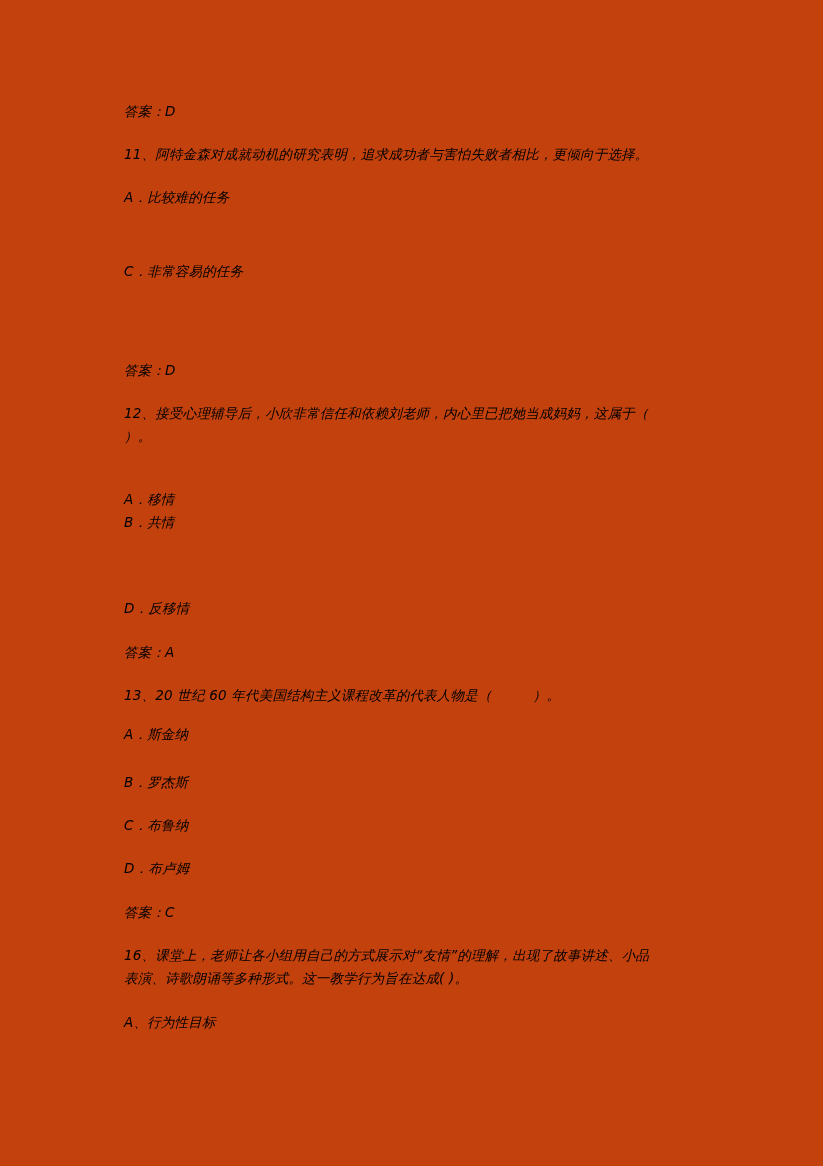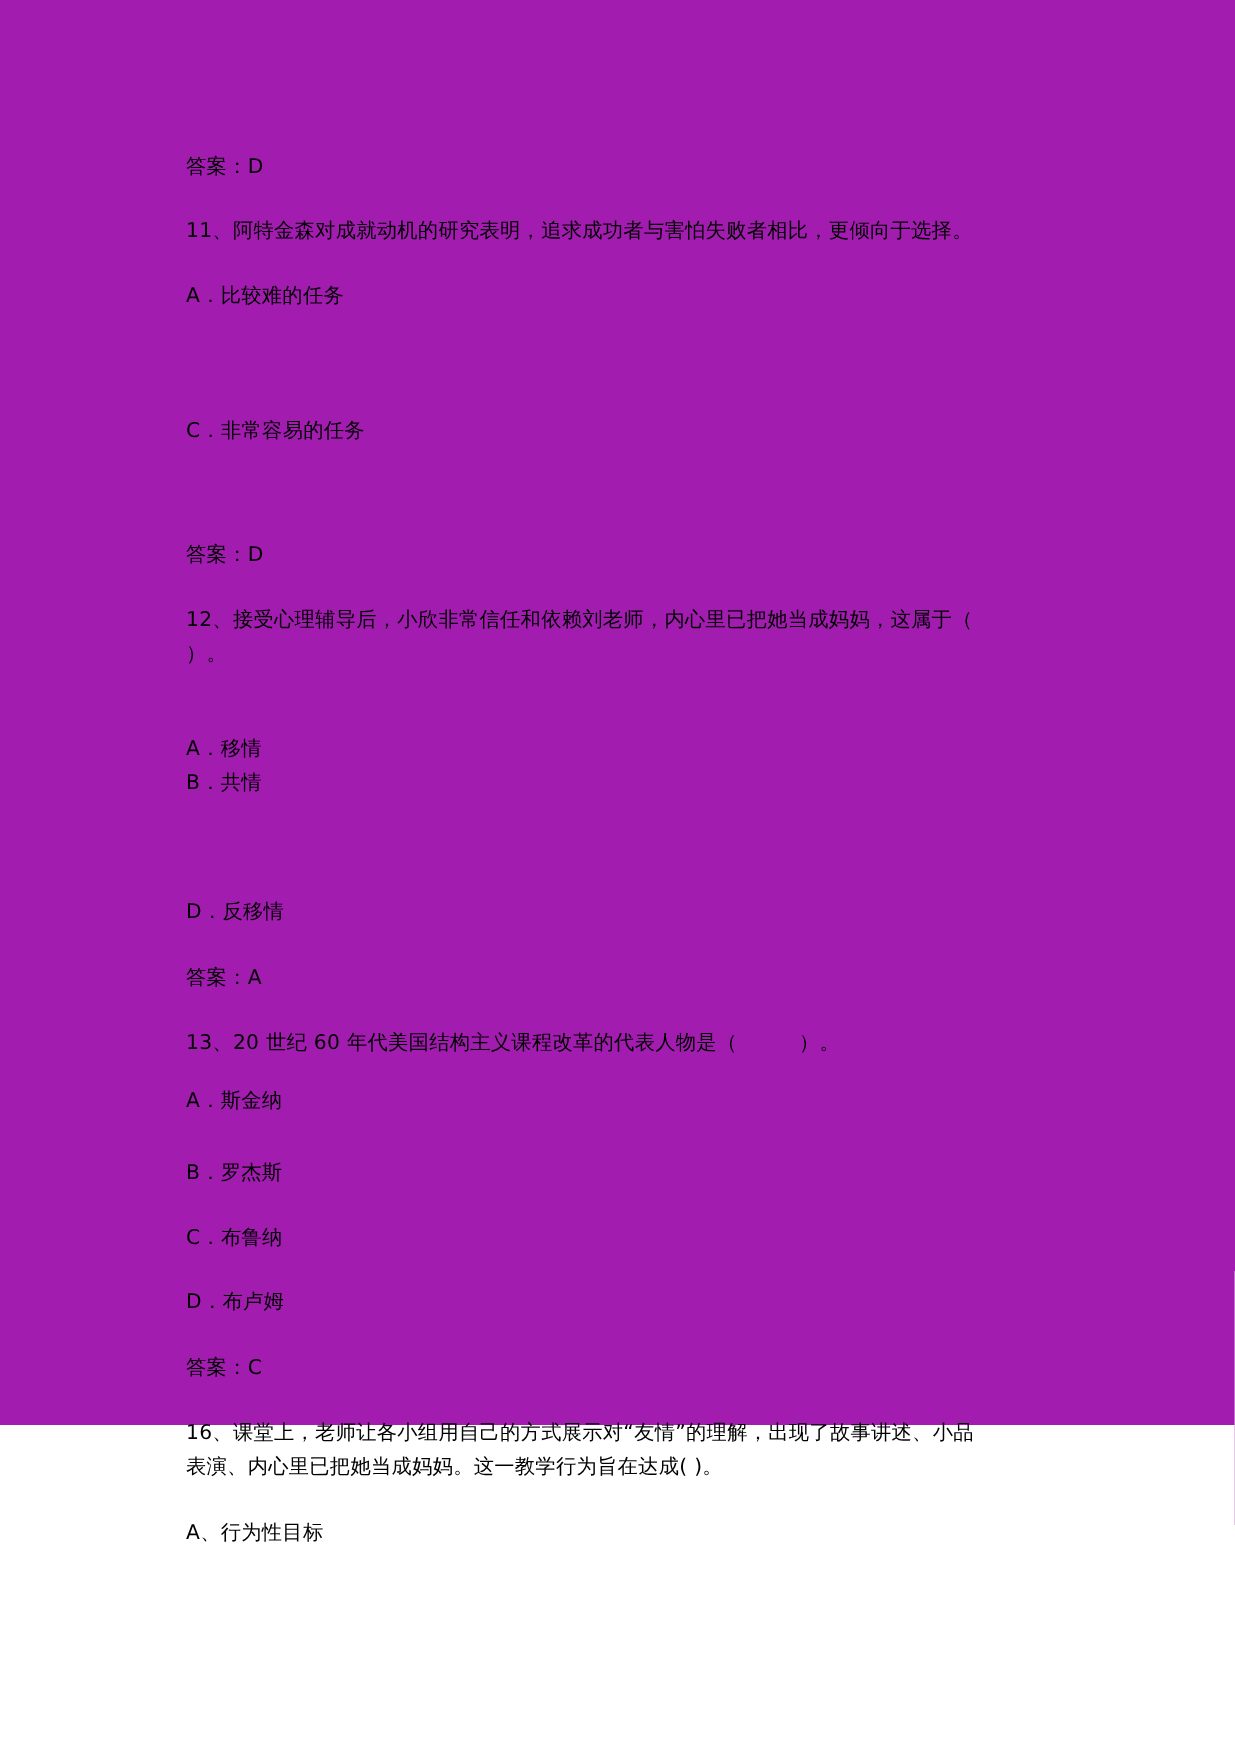--- a/index.html
+++ b/index.html
@@ -13,56 +13,57 @@
       position: relative;
       overflow: hidden;
       font-family: "DejaVu Sans", "Liberation Sans", sans-serif;
       color: #000000;
     }
     .page {
       position: absolute;
       left: 0;
       top: 0;
       width: 823px;
-      height: 950px;
-      background: #a21caf;
+      height: 1166px;
+      background: #c2410c;
+      font-style: italic;
     }
     .line {
       position: absolute;
       left: 124px;
       width: 580px;
       font-size: 13.5px;
       line-height: 23px;
       white-space: nowrap;
       letter-spacing: 0.2px;
     }
   </style>
 </head>
 <body>
 
 <div class="page">
 
   <div class="line" style="top:100px">答案：D</div>
 
   <div class="line" style="top:143px">11、阿特金森对成就动机的研究表明，追求成功者与害怕失败者相比，更倾向于选择。</div>
   <div class="line" style="top:186px">A．比较难的任务</div>
-  <div class="line" style="top:276px">C．非常容易的任务</div>
+  <div class="line" style="top:260px">C．非常容易的任务</div>
   <div class="line" style="top:359px">答案：D</div>
 
   <div class="line" style="top:402px">12、接受心理辅导后，小欣非常信任和依赖刘老师，内心里已把她当成妈妈，这属于（</div>
   <div class="line" style="top:425px">）。</div>
   <div class="line" style="top:488px">A．移情</div>
   <div class="line" style="top:511px">B．共情</div>
   <div class="line" style="top:597px">D．反移情</div>
   <div class="line" style="top:641px">答案：A</div>
 
   <div class="line" style="top:684px">13、20 世纪 60 年代美国结构主义课程改革的代表人物是（　　　）。</div>
   <div class="line" style="top:723px">A．斯金纳</div>
   <div class="line" style="top:771px">B．罗杰斯</div>
   <div class="line" style="top:814px">C．布鲁纳</div>
   <div class="line" style="top:857px">D．布卢姆</div>
   <div class="line" style="top:901px">答案：C</div>
 
   <div class="line" style="top:944px">16、课堂上，老师让各小组用自己的方式展示对“友情”的理解，出现了故事讲述、小品</div>
-  <div class="line" style="top:967px">表演、内心里已把她当成妈妈。这一教学行为旨在达成( )。</div>
+  <div class="line" style="top:967px">表演、诗歌朗诵等多种形式。这一教学行为旨在达成( )。</div>
   <div class="line" style="top:1011px">A、行为性目标</div>
 
 </div>
 
 </body></html>

